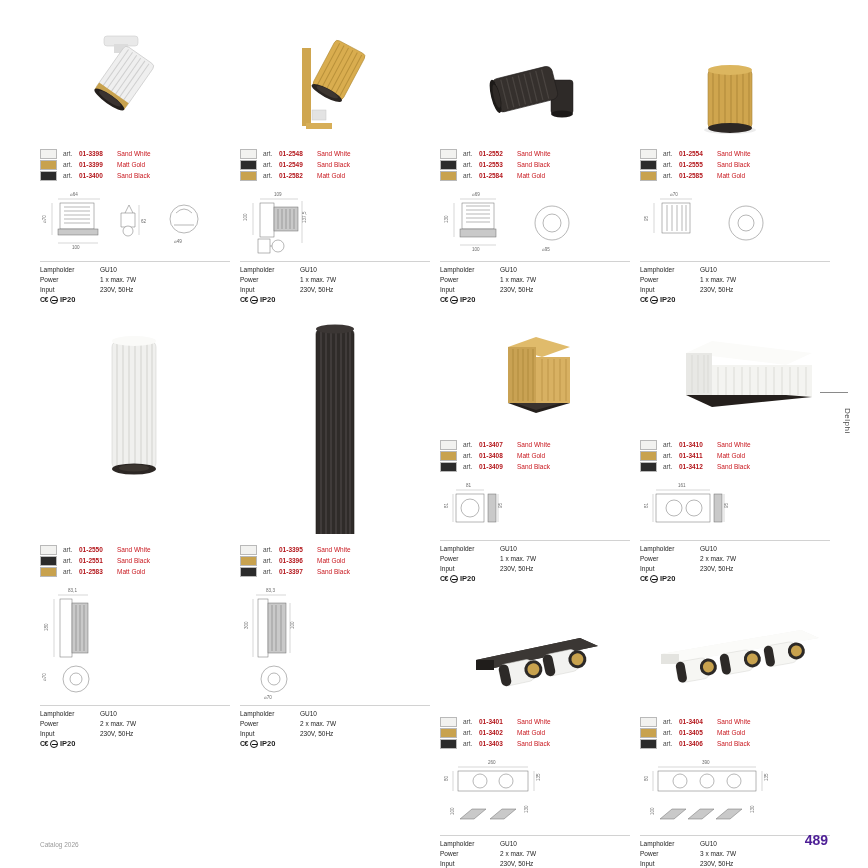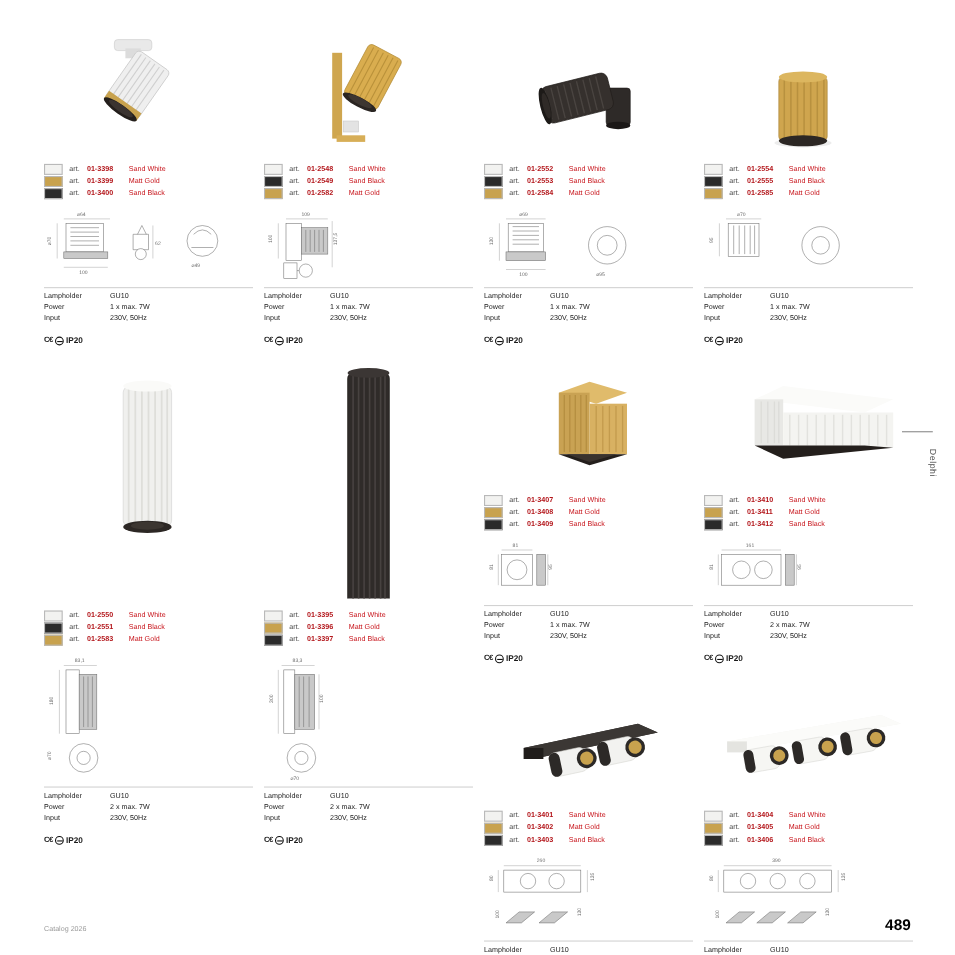--- a/index.html
+++ b/index.html
@@ -71,21 +71,21 @@
     padding-top: 3px;
     font-size: 6.5px;
     line-height: 10px;
     color: #1b1b1b;
   }
   .spec .row { display: flex; }
   .spec .k { width: 60px; color: #1b1b1b; }
   .spec .v { color: #1b1b1b; }
   .badges {
     display: flex; align-items: center; gap: 2px;
-    margin-top: 10px;
+    margin-top: 0;
     font-size: 7px; font-weight: bold;
   }
   .ce { font-size: 7px; letter-spacing: -0.5px; }
   .circ {
     display:inline-block; width:8px; height:8px;
     border:0.7px solid #111; border-radius:50%;
     position: relative;
   }
   .circ:before{
     content:""; position:absolute; left:1.3px; top:3.2px;
@@ -108,21 +108,21 @@
     transform: rotate(0deg);
   }
 
   
   .footer {
     position: absolute;
     left: 40px; right: 40px; bottom: 20px;
     display: flex; justify-content: space-between; align-items: flex-end;
   }
   .footer .cat { font-size: 6.5px; color: #9a9a9a; }
-  .footer .pg { font-size: 14px; font-weight: bold; color: #000000; }
+  .footer .pg { font-size: 14px; font-weight: bold; color: #4c1d95; }
 
   .dimtxt { font-size: 4.6px; fill: #6b6b6b; font-family: "Liberation Sans", sans-serif; }
   .dimline { stroke: #9a9a9a; stroke-width: 0.4; }
   .outline { stroke: #6e6e6e; stroke-width: 0.5; fill: none; }
   .fillgray { fill: #c9c9c9; stroke: #6e6e6e; stroke-width: 0.5; }
   .fillwhite { fill: #ffffff; stroke: #6e6e6e; stroke-width: 0.5; }
 
   .row2 { margin-top: 14px; }
 </style>
 </head>

